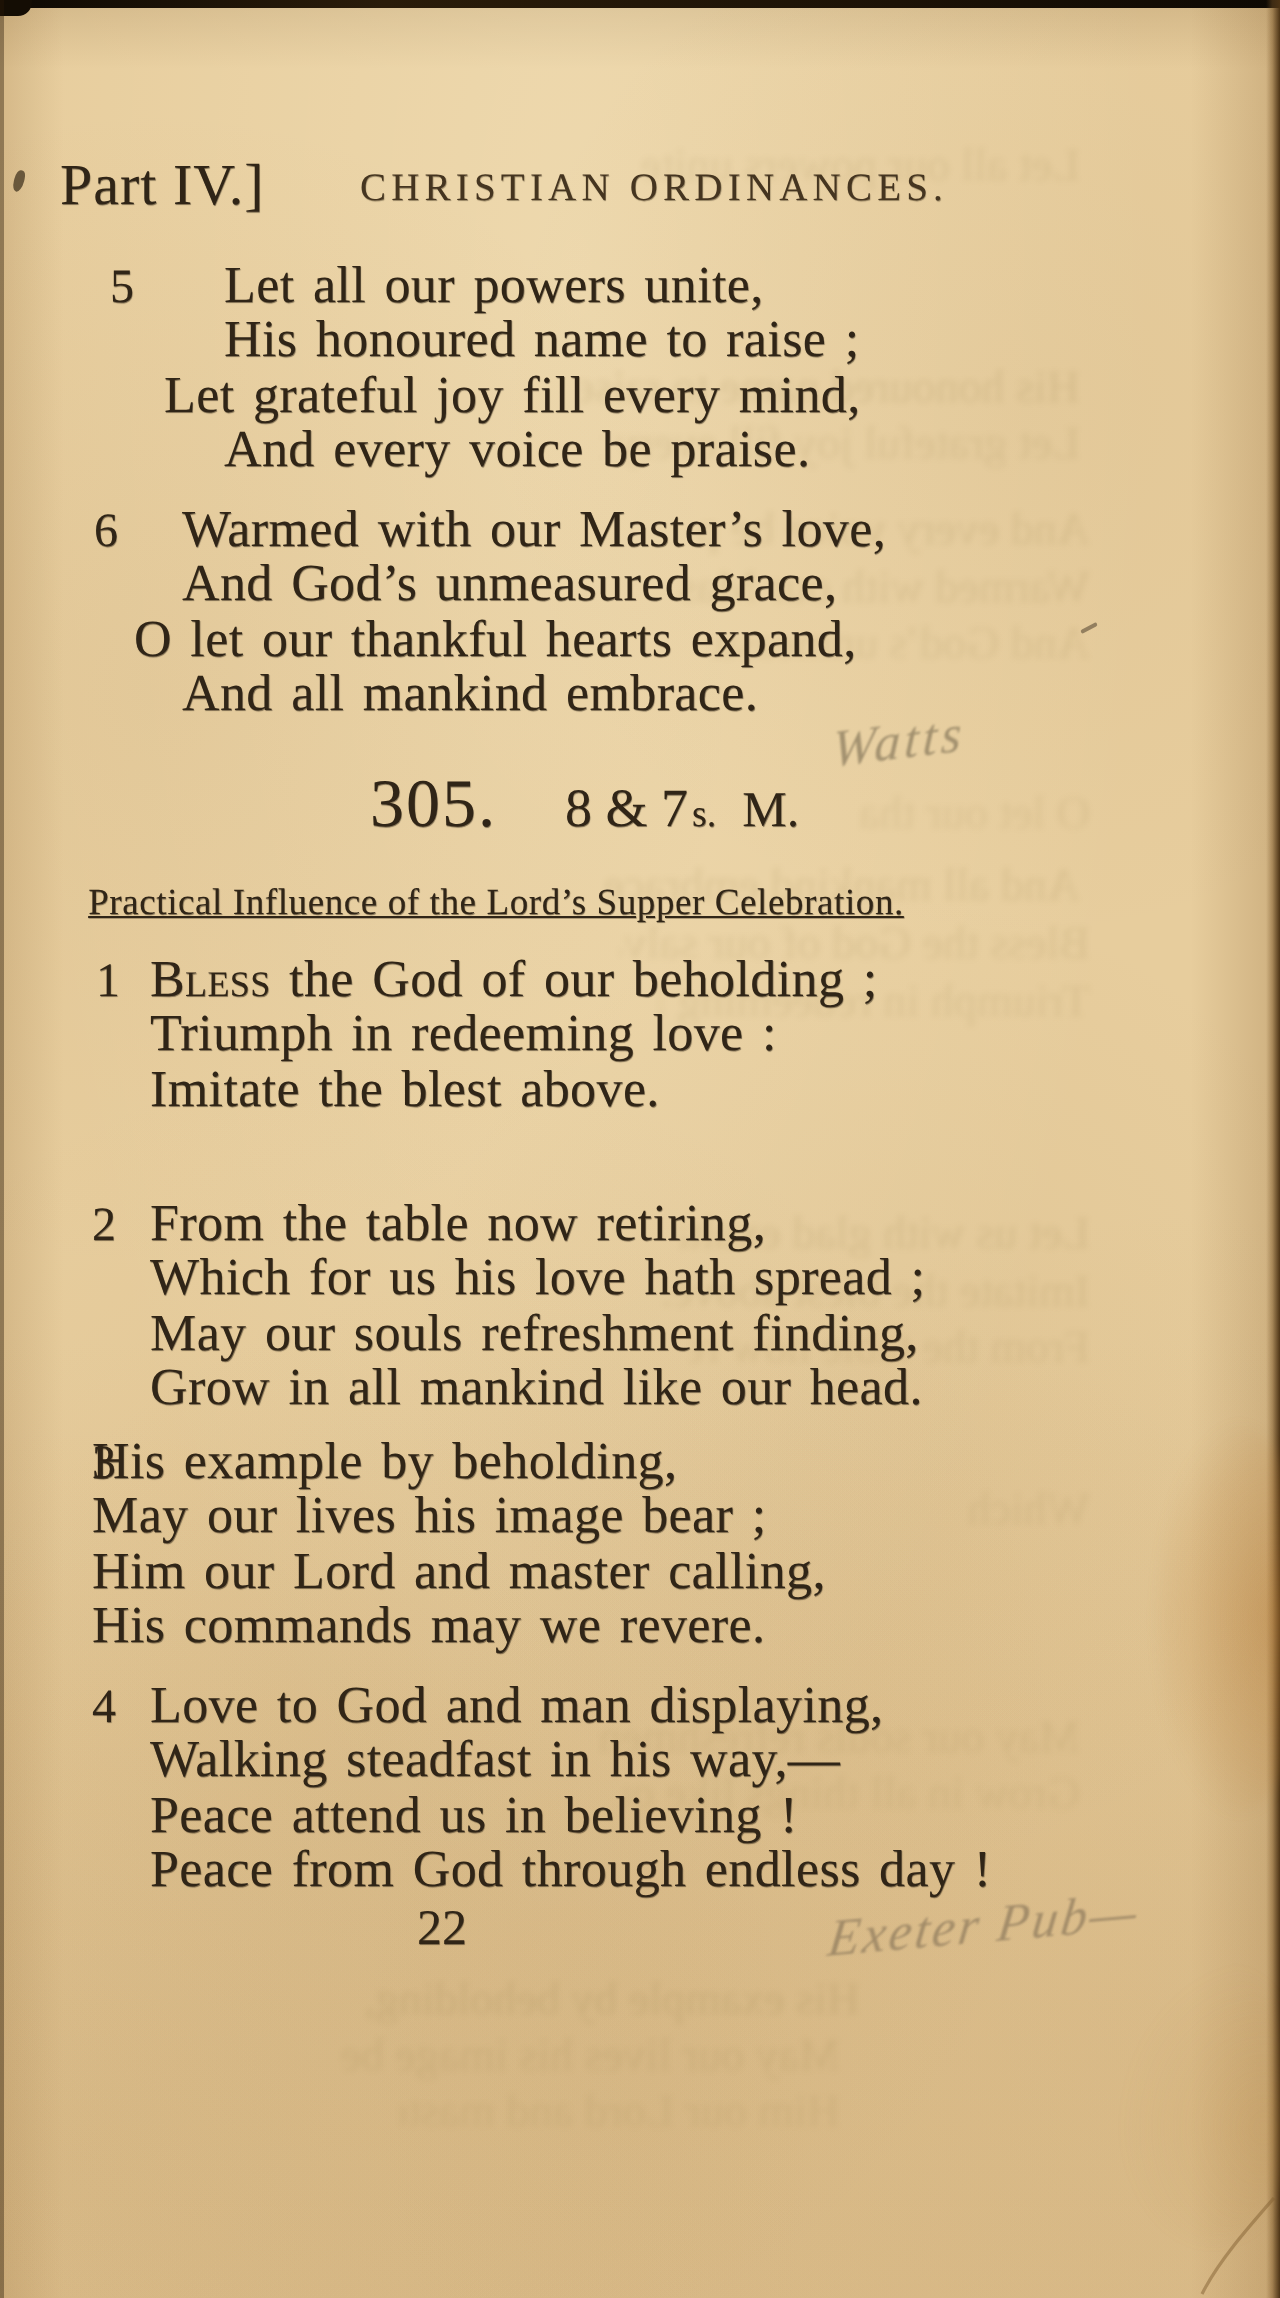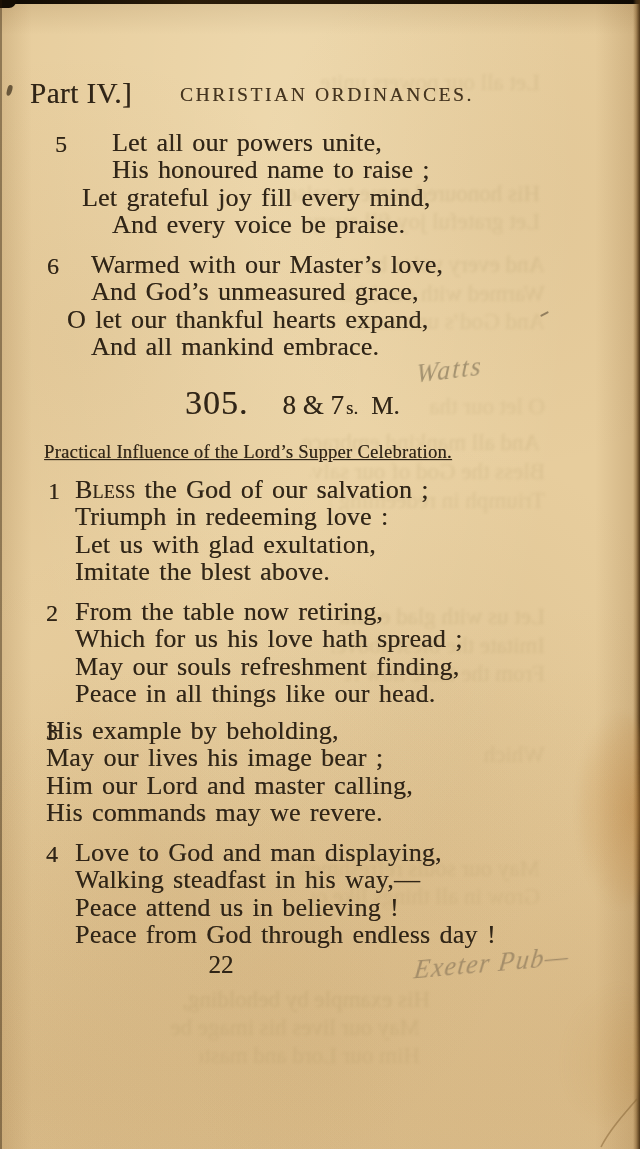--- a/index.html
+++ b/index.html
@@ -153,33 +153,32 @@
     <span class="meter-suffix">s.</span>
     <span class="meter-letter">M.</span>
   </div>
 
   <div class="hymn-title ink">Practical Influence of the Lord’s Supper Celebration.</div>
 
   <div id="hymn-main">
       <div class="verse ink" id="vb0">
         <span class="num">1</span>
         <div class="lines">
-          <div class="line"><span>B</span><span class="sc">less</span><span> the God of our salvation ;</span></div>
+          <div class="line"><span>B</span><span class="sc">less</span><span> the God of our beholding ;</span></div>
           <div class="line">Triumph in redeeming love :</div>
-          <div class="line">Let us with glad exultation,</div>
           <div class="line">Imitate the blest above.</div>
         </div>
       </div>
       <div class="verse ink" id="vb1">
         <span class="num">2</span>
         <div class="lines">
           <div class="line">From the table now retiring,</div>
           <div class="line">Which for us his love hath spread ;</div>
           <div class="line">May our souls refreshment finding,</div>
-          <div class="line">Peace in all things like our head.</div>
+          <div class="line">Grow in all mankind like our head.</div>
         </div>
       </div>
       <div class="verse ink" id="vb2">
         <span class="num">3</span>
         <div class="lines">
           <div class="line">His example by beholding,</div>
           <div class="line">May our lives his image bear ;</div>
           <div class="line">Him our Lord and master calling,</div>
           <div class="line">His commands may we revere.</div>
         </div>

